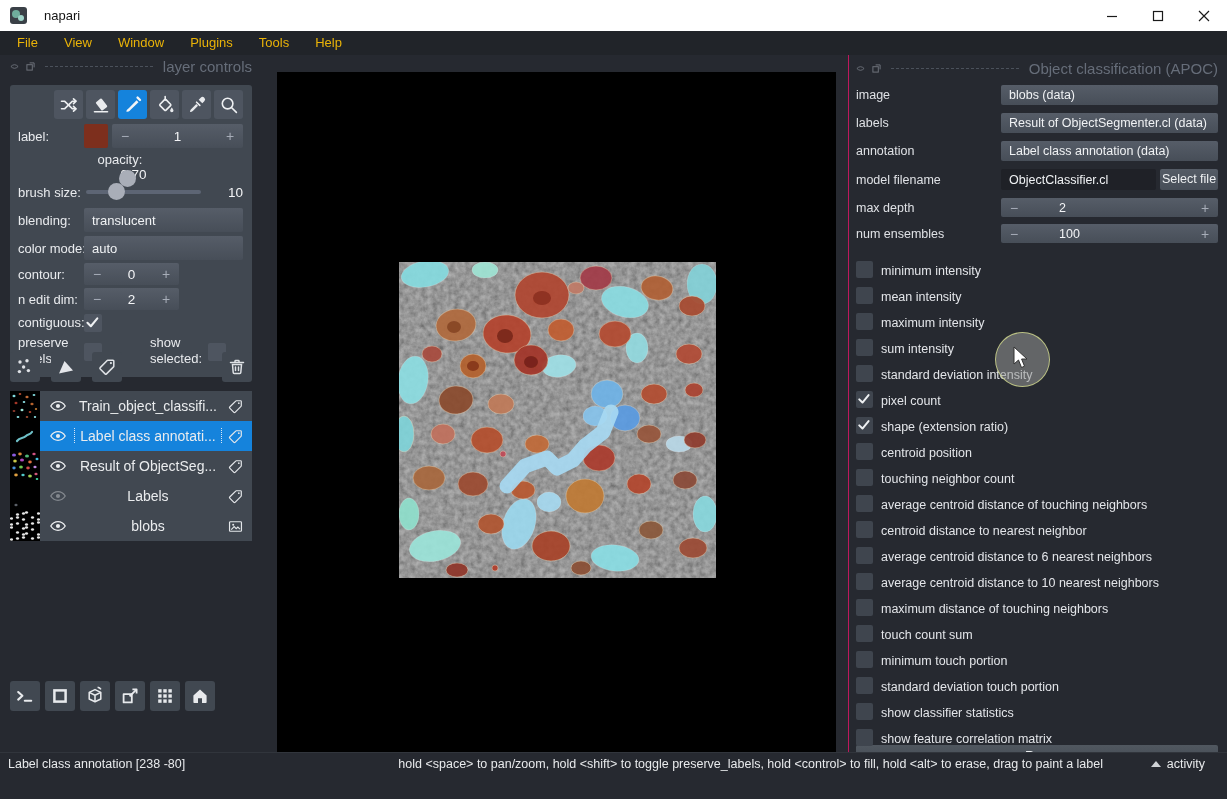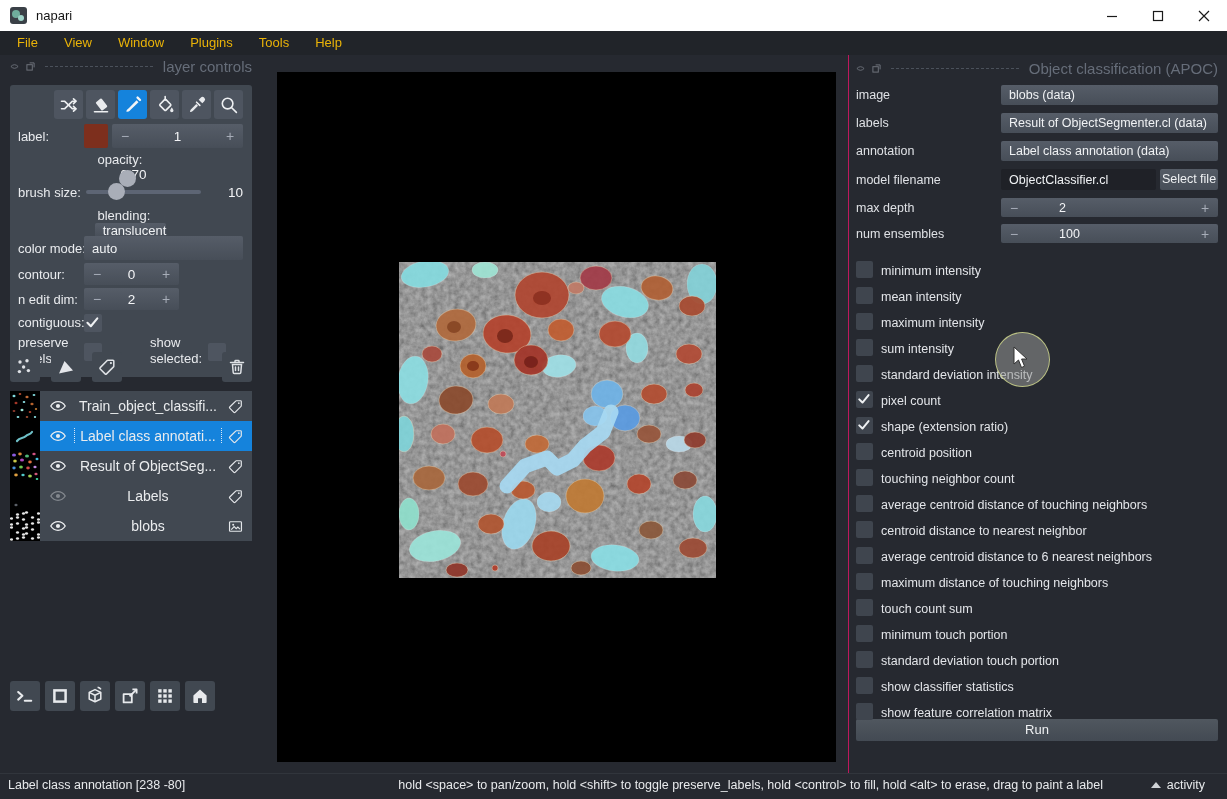--- a/index.html
+++ b/index.html
@@ -10,21 +10,21 @@
     font-family:"Liberation Sans","DejaVu Sans",sans-serif;
     color:#eceef0;
     -webkit-font-smoothing:antialiased;
   }
   
   .titlebar { position:absolute; left:0; top:0; width:1227px; height:31px; background:#ffffff; display:flex; align-items:center; }
   .app-icon { width:17px; height:17px; margin-left:10px; border-radius:3px; background:#3a4047; position:relative; overflow:hidden; }
   .app-icon i { position:absolute; border-radius:50%; }
   .app-icon .b1 { width:8px; height:8px; left:2px; top:3px; background:#6fae9d; }
   .app-icon .b2 { width:6px; height:6px; left:8px; top:8px; background:#9fd3c9; }
-  .app-title { margin-left:9px; font-size:13px; color:#141414; }
+  .app-title { margin-left:17px; font-size:13px; color:#141414; }
   .win-btns { margin-left:auto; display:flex; height:31px; }
   .win-btn { width:46px; height:31px; display:flex; align-items:center; justify-content:center; color:#1a1a1a; }
   .win-btn svg { display:block; }
   
   .menubar { position:absolute; left:0; top:31px; width:1227px; height:24px; background:#212429; display:flex; align-items:center; padding-left:4px; }
   .menu-item { padding:0 13px; font-size:13px; height:24px; line-height:24px; color:#eab308; }
   
   .dock-header { position:absolute; display:flex; align-items:center; height:18px; }
   .dock-header .dh-icons { display:flex; gap:7px; align-items:center; }
   .dh-ic { width:9px; height:9px; opacity:.75; }
@@ -80,21 +80,21 @@
   .combo.rp .carrow { top:7px; }
   .finput { flex:1; height:21px; background:#1f2127; border-radius:2px; display:flex; align-items:center; padding-left:8px; font-size:12.5px; color:#f0f2f4; }
   .fbtn { flex:none; width:58px; height:21px; margin-left:4px; background:linear-gradient(#555c66,#474e58); border-radius:2px; text-align:center; line-height:21px; font-size:12.5px; color:#eef0f2; }
   .spin.rp { height:19px; }
   .spin.rp .sval { text-align:left; padding-left:32px; font-size:12.5px; }
   .cbx-list { margin-top:9px; }
   .cbx-row { height:26px; display:flex; align-items:flex-end; }
   .cbx-label { margin-left:8px; font-size:12.5px; color:#e3e5e9; }
   .run-btn { margin-top:-1px; height:22px; background:linear-gradient(#50575f,#434a53); border-radius:2px; text-align:center; line-height:21px; font-size:13px; color:#eef0f2; }
   
-  .statusbar { position:absolute; left:0; top:773px; width:1227px; height:24px; background:#262930; border-top:1px solid #31353c; font-size:12.5px; color:#e8eaec; }
+  .statusbar { position:absolute; left:0; top:752px; width:1227px; height:24px; background:#262930; border-top:1px solid #31353c; font-size:12.5px; color:#e8eaec; }
   .sb-left { position:absolute; left:8px; top:4px; }
   .sb-help { position:absolute; right:124px; top:4px; }
   .sb-activity { position:absolute; right:22px; top:4px; display:flex; align-items:center; gap:6px; }
   .sb-activity .tri { width:0; height:0; border-left:5px solid transparent; border-right:5px solid transparent; border-bottom:6px solid #cfd2d6; }
   
   .brush-cursor { position:absolute; left:995px; top:332px; width:55px; height:55px; border-radius:50%; background:rgba(150,152,150,.55); border:1px solid rgba(210,218,140,.8); z-index:50; }
   .pointer { position:absolute; left:1013px; top:346px; z-index:51; }
 </style>
 </head>
 <body>
@@ -218,21 +218,21 @@
 
   <div class="crow" style="margin-top:4px; height:24px;">
     <span class="clabel">brush size:</span>
     <div class="slider-wrap">
         <div class="groove"></div>
         <div class="handle" id="brush-handle" style="left: calc(27% - 8px);"></div>
       </div>
     <span class="sval-out">10</span>
   </div>
 
-  <div class="crow" style="margin-top:4px; height:24px;flex-direction:column;">
+  <div class="crow" style="margin-top:4px; height:24px;">
     <span class="clabel">blending:</span>
     <div class="combo">
       <span class="ctext">translucent</span>
       <span class="carrow"></span>
     </div>
   </div>
 
   <div class="crow" style="margin-top:4px; height:24px;">
     <span class="clabel">color mode:</span>
     <div class="combo">
@@ -748,20 +748,24 @@
       <div class="cbx-row">
         <div class="cb small"></div>
         <span class="cbx-label">centroid distance to nearest neighbor</span>
       </div>
       <div class="cbx-row">
         <div class="cb small"></div>
         <span class="cbx-label">average centroid distance to 6 nearest neighbors</span>
       </div>
       <div class="cbx-row">
         <div class="cb small"></div>
+        <span class="cbx-label">average centroid distance to 10 nearest neighbors</span>
+      </div>
+      <div class="cbx-row">
+        <div class="cb small"></div>
         <span class="cbx-label">maximum distance of touching neighbors</span>
       </div>
       <div class="cbx-row">
         <div class="cb small"></div>
         <span class="cbx-label">touch count sum</span>
       </div>
       <div class="cbx-row">
         <div class="cb small"></div>
         <span class="cbx-label">minimum touch portion</span>
       </div>

